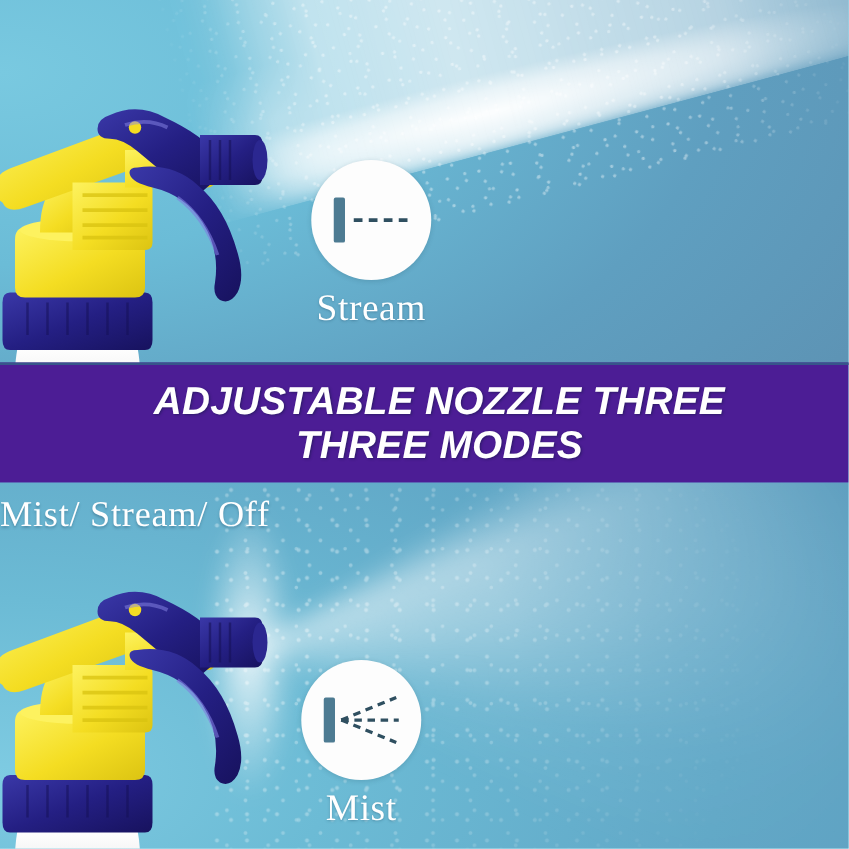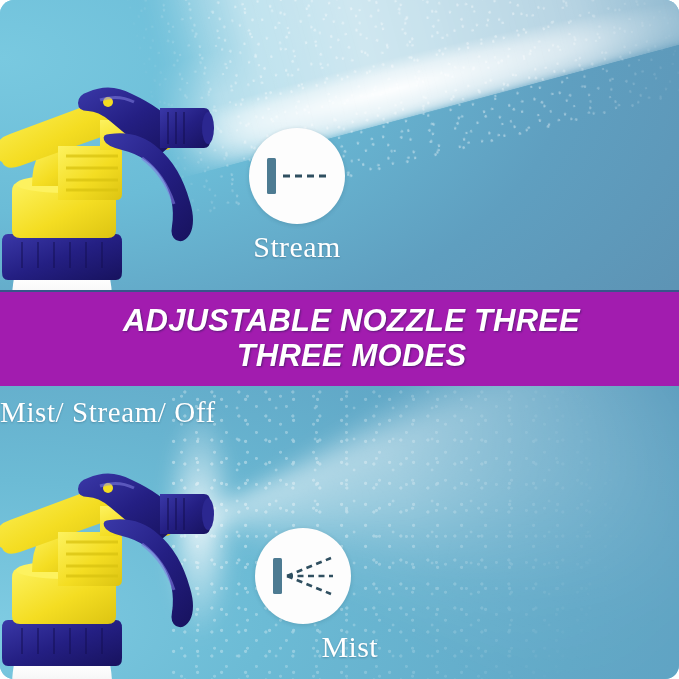--- a/index.html
+++ b/index.html
@@ -10,21 +10,20 @@
   body {
     font-family: "Liberation Sans", sans-serif;
   }
 
   .poster {
     position: relative;
     width: 679px;
     height: 679px;
     overflow: hidden;
     background: #6ec4de;
-    border-radius: 14px;
   }
 
   
   .panel {
     position: absolute;
     left: 0;
     width: 679px;
     overflow: hidden;
   }
   .panel-top {
@@ -149,21 +148,21 @@
   .bottle-top { left: -8px; top: 62px; }
   .bottle-bottom { left: -8px; top: 448px; }
 
   
   .mode {
     position: absolute;
     width: 150px;
     text-align: center;
   }
   .mode-stream { left: 222px; top: 128px; }
-  .mode-mist   { left: 228px; top: 528px; text-align: right; }
+  .mode-mist   { left: 214px; top: 528px; }
 
   .mode-circle {
     width: 96px;
     height: 96px;
     margin: 0 auto;
     border-radius: 50%;
     background: #fdfdfd;
     box-shadow: 0 1px 4px rgba(20,60,80,0.18);
     display: flex;
     align-items: center;
@@ -179,21 +178,21 @@
     line-height: 1.1;
   }
 
   
   .banner {
     position: absolute;
     left: 0;
     top: 290px;
     width: 679px;
     height: 96px;
-    background: #a21caf;
+    background: #4c1d95;
     border-top: 2px solid #37558a;
     box-sizing: border-box;
     display: flex;
     flex-direction: column;
     align-items: center;
     justify-content: center;
     padding-left: 24px;
   }
   .banner-line {
     font-family: "Liberation Sans", sans-serif;

